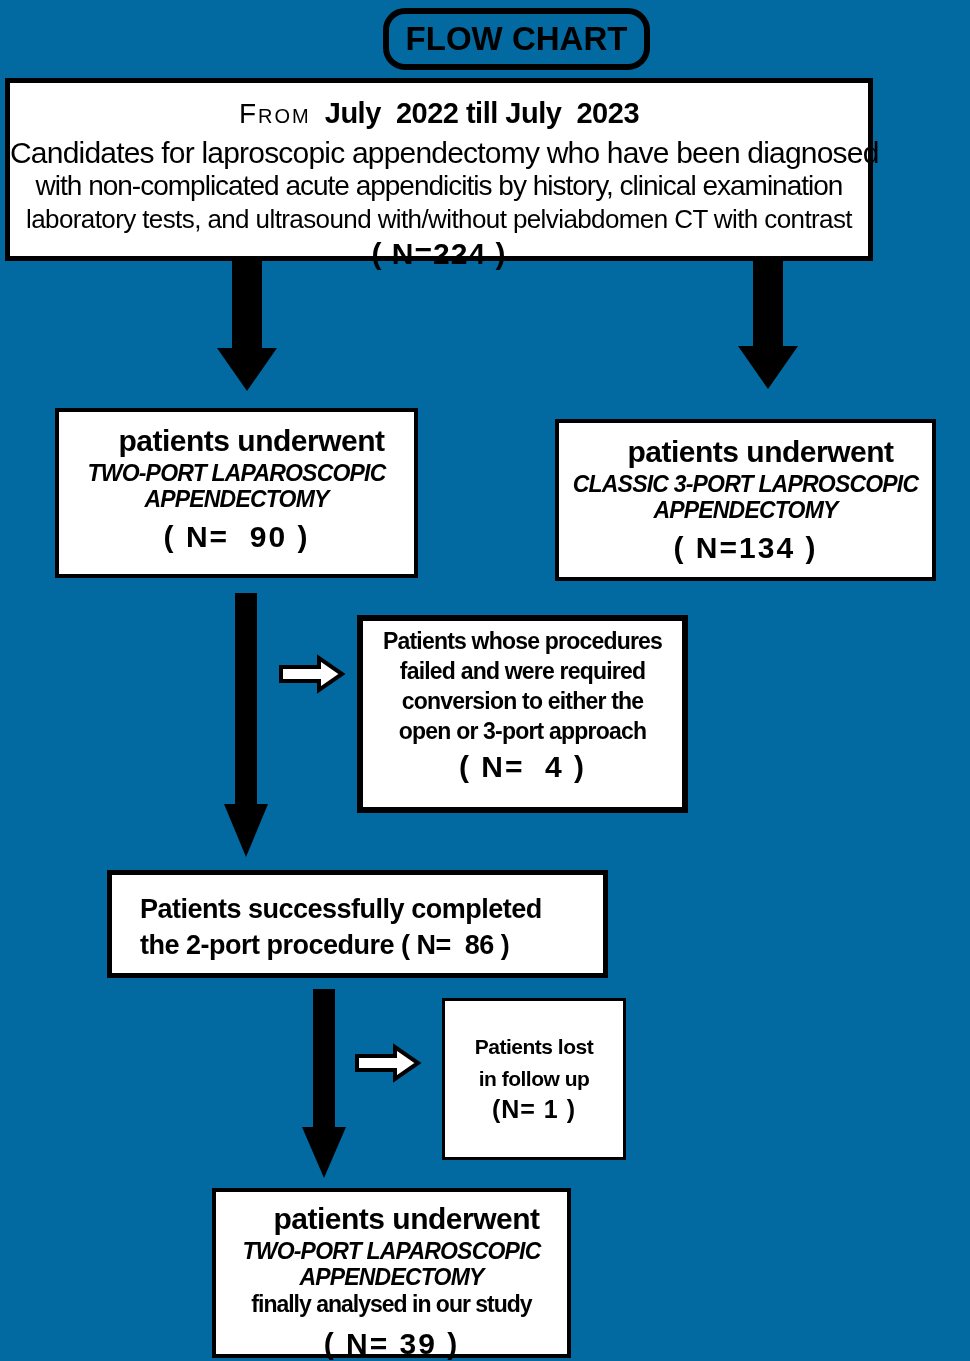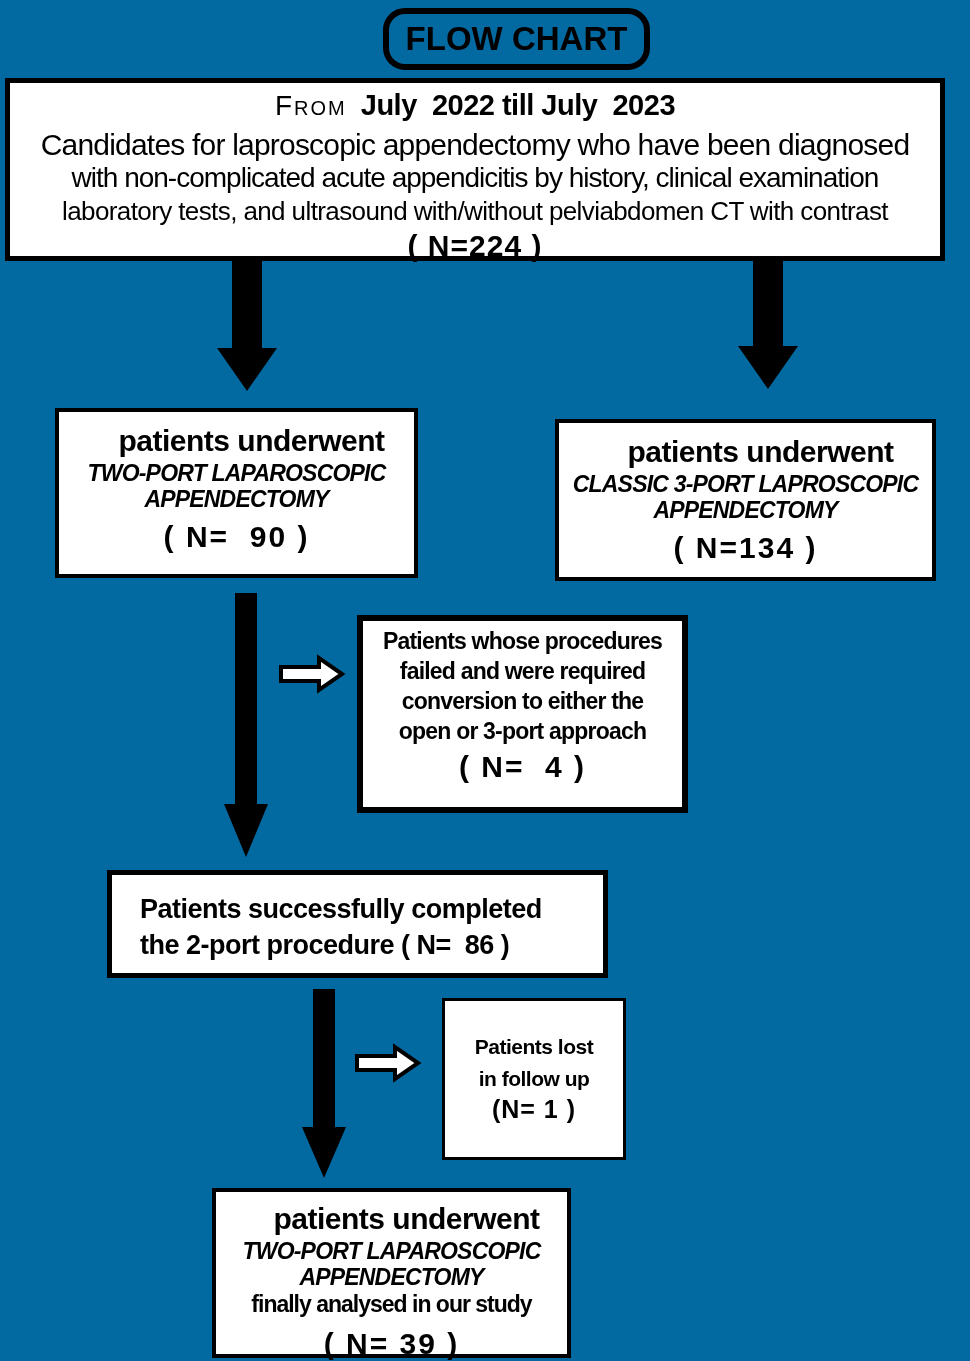--- a/index.html
+++ b/index.html
@@ -13,21 +13,21 @@
 
   
   .title-box{
     position:absolute;left:383px;top:8px;width:267px;height:62px;
     border:6px solid #000;border-radius:22px;box-sizing:border-box;
     display:flex;align-items:center;justify-content:center;
   }
   .title-box .t{font-size:33px;font-weight:bold;letter-spacing:0px;}
 
   
-  .top-box{left:5px;top:78px;width:940px;height:183px;border-width:5px;padding-top:4px;}
+  .top-box{left:5px;top:78px;width:868px;height:183px;border-width:5px;padding-top:12px;}
   .top-box .l1{line-height:36px;}
   .from-label{font-size:28px;font-variant:small-caps;letter-spacing:2px;font-weight:500;}
   .date-range{font-size:29px;font-weight:bold;letter-spacing:-0.5px;margin-left:14px;}
   .top-box .l2{font-size:30px;line-height:33px;letter-spacing:-0.8px;}
   .top-box .l3{font-size:28px;line-height:33px;letter-spacing:-1px;}
   .top-box .l4{font-size:26px;line-height:35px;letter-spacing:-0.6px;}
   .top-box .count{font-size:30px;font-weight:bold;line-height:34px;letter-spacing:1px;}
 
   
   .two-port-box{left:55px;top:408px;width:363px;height:170px;padding-top:10px;}

